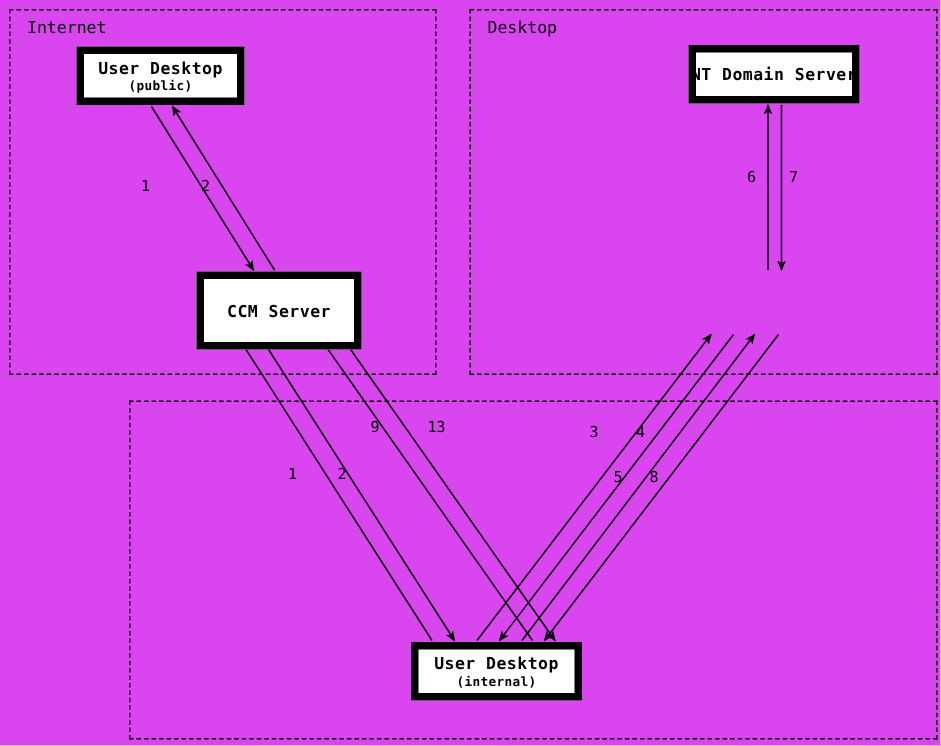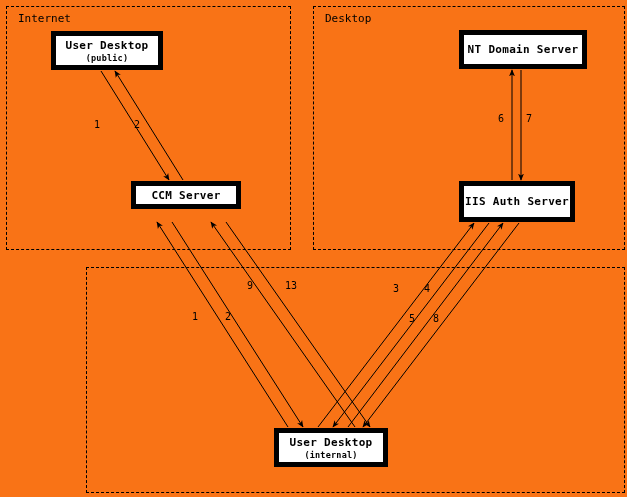--- a/index.html
+++ b/index.html
@@ -4,21 +4,21 @@
 <style>
   html, body {
     margin: 0;
     padding: 0;
     background: #ffffff;
   }
   #diagram-root {
     position: relative;
     width: 627px;
     height: 497px;
-    background: #f97316;
+    background: #d946ef;
     font-family: "DejaVu Sans Mono", monospace;
     overflow: hidden;
   }
   svg.layer {
     position: absolute;
     top: 0;
     left: 0;
     width: 627px;
     height: 497px;
   }
@@ -98,31 +98,28 @@
       <line x1="489" y1="223" x2="333" y2="427" stroke="#000000" stroke-width="1" marker-end="url(#arrowhead)"></line>
       <line x1="348" y1="427" x2="503" y2="223" stroke="#000000" stroke-width="1" marker-end="url(#arrowhead)"></line>
       <line x1="519" y1="223" x2="363" y2="427" stroke="#000000" stroke-width="1" marker-end="url(#arrowhead)"></line>
     </svg>
 
   <div class="node" id="node-user-desktop-public" style="left: 51px; top: 31px; width: 112px; height: 39px; border-color: rgb(0, 0, 0);">
     <div class="node-title">User Desktop</div>
     <div class="node-sub">(public)</div>
   </div>
 
-  <div class="node" id="node-ccm-server" style="left: 131px; top: 181px; width: 110px; height: 28px; border-color: rgb(0, 0, 0);">
+  <div class="node" id="node-ccm-server" style="left: 131px; top: 181px; width: 110px; height: 52px; border-color: rgb(0, 0, 0);">
     <div class="node-title">CCM Server</div>
   </div>
 
-  <div class="node" id="node-nt-domain-server" style="left: 459px; top: 30px; width: 128px; height: 39px; border-color: rgb(0, 0, 0);">
+  <div class="node" id="node-nt-domain-server" style="left: 459px; top: 30px; width: 114px; height: 39px; border-color: rgb(0, 0, 0);">
     <div class="node-title">NT Domain Server</div>
   </div>
 
-  <div class="node" id="node-iis-auth-server" style="left: 459px; top: 181px; width: 116px; height: 41px; border-color: rgb(0, 0, 0);">
-    <div class="node-title">IIS Auth Server</div>
-  </div>
 
   <div class="node" id="node-user-desktop-internal" style="left: 274px; top: 428px; width: 114px; height: 39px; border-color: rgb(0, 0, 0);">
     <div class="node-title">User Desktop</div>
     <div class="node-sub">(internal)</div>
   </div>
 
   <div id="flow-labels">
       <div class="flow-label" style="left: 94px; top: 120px;">1</div>
       <div class="flow-label" style="left: 134px; top: 120px;">2</div>
       <div class="flow-label" style="left: 498px; top: 114px;">6</div>

